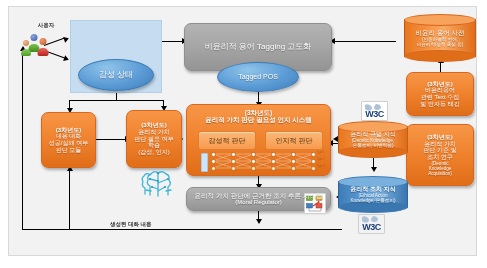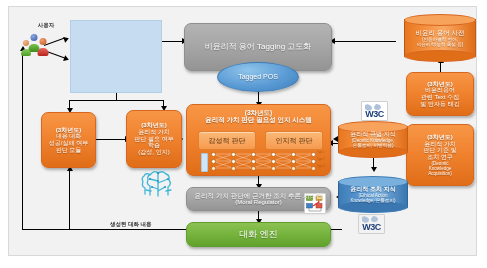--- a/index.html
+++ b/index.html
@@ -233,20 +233,23 @@
     <div class="head" style="top:0;background:radial-gradient(circle at 35% 30%,#f0a070,#c0531e);"></div>
     <div class="body" style="background:linear-gradient(180deg,#e8685f,#b8221c);"></div>
   </div>
   <div class="person" style="left:20px;top:40px;width:12px;height:16px;">
     <div class="head" style="top:0;width:6px;height:6px;background:radial-gradient(circle at 35% 30%,#f3b98e,#c97a3a);"></div>
     <div class="body" style="width:10px;height:7px;background:linear-gradient(180deg,#8ad05d,#4d9c26);"></div>
   </div>
 
   <div class="node bluebox" style="left:70px;top:20px;width:92px;height:73px;"></div>
 
+  <div class="node blue-ell" style="left:78px;top:59px;width:76px;height:32px;">
+    <div class="txt t8">감성 상태</div>
+  </div>
 
   <div class="node rrect gray" style="left:184px;top:23px;width:148px;height:48px;">
     <div class="txt t8">비윤리적 용어 Tagging 고도화</div>
   </div>
 
   <div class="node blue-ell" style="left:217px;top:62px;width:82px;height:30px;">
     <div class="txt t7">Tagged POS</div>
   </div>
 
   <div class="node rrect orange" style="left:41px;top:112px;width:55px;height:56px;">
@@ -351,23 +354,20 @@
       <rect x="1.5" y="2" width="6" height="4.5" fill="#7fb342" stroke="#4e7d25" stroke-width=".5"></rect>
       <rect x="11" y="2" width="6" height="4.5" fill="#e8b33a" stroke="#a87c15" stroke-width=".5"></rect>
       <rect x="1.5" y="9.5" width="6" height="4.5" fill="#3f82c4" stroke="#27578a" stroke-width=".5"></rect>
       <rect x="11" y="9.5" width="6" height="4.5" fill="#e05a4a" stroke="#9c2c20" stroke-width=".5"></rect>
       <path d="M4 14 L4 17 L16 17 L16 14" stroke="#8a8a8a" stroke-width=".7" fill="none"></path>
       <path d="M8 12 L14 8" stroke="#d33" stroke-width="1.4" fill="none"></path>
       <path d="M13 6.5 L15 8 L13 9.5 Z" fill="#d33"></path>
     </svg>
   </div>
 
-  <div class="node rrect green" style="left:186px;top:222px;width:145px;height:25px;">
-    <div class="txt t9">대화 엔진</div>
-  </div>
 
   <div class="edge-label" style="left:110px;top:221px;">생성된 대화 내용</div>
 
   <div class="cyl o" style="left:404px;top:14px;width:72px;height:48px;">
     <div class="body"></div>
     <div class="top"></div>
     <div class="bot"></div>
     <div class="label">
       <span class="t65">비윤리 용어 사전</span>
       <span class="sub">(인종차별적 언어,</span>

